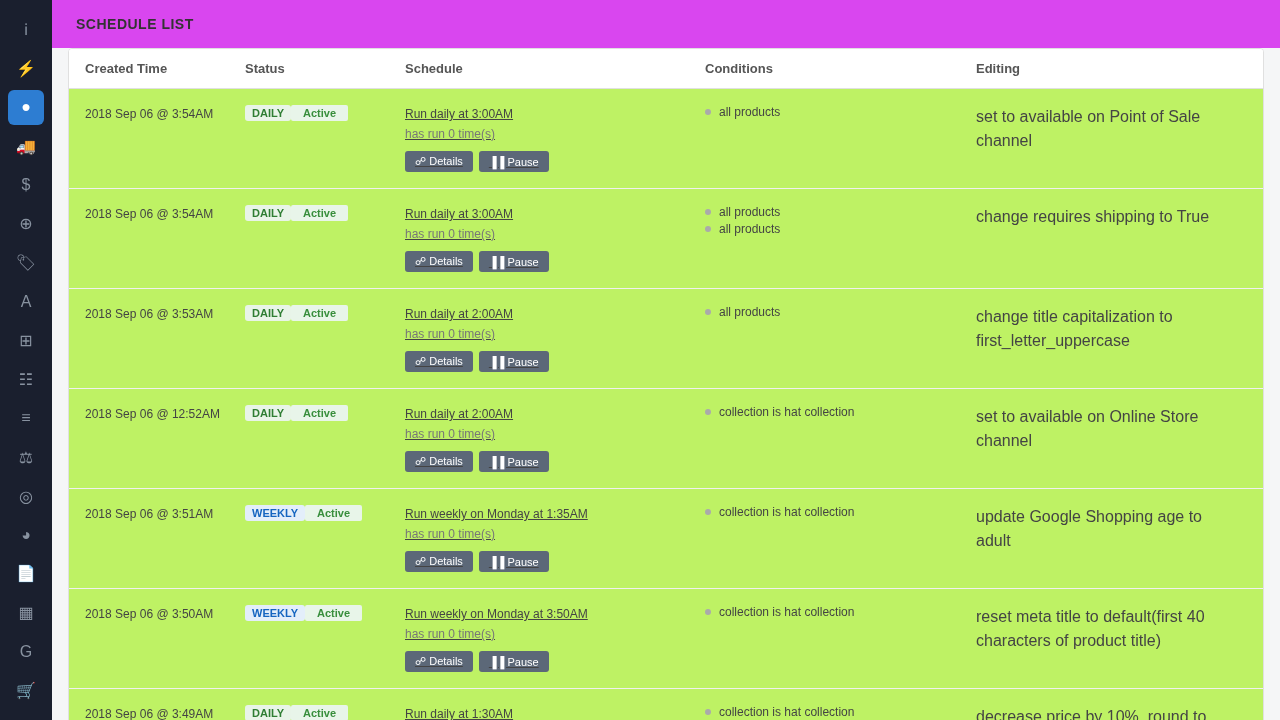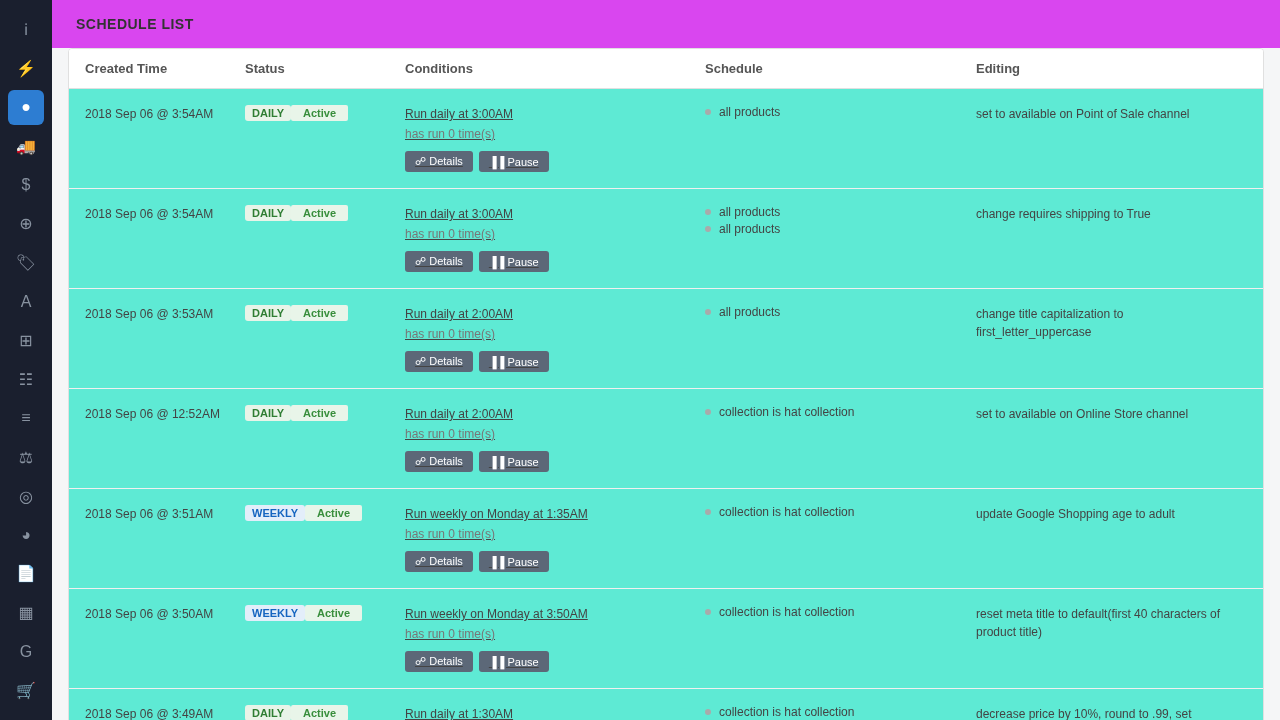--- a/index.html
+++ b/index.html
@@ -79,21 +79,21 @@
       font-weight: 600;
       color: #555;
     }
 
     .table-row {
       display: grid;
       grid-template-columns: 160px 160px 300px 1fr 1fr;
       padding: 16px;
       border-bottom: 1px solid #f0f0f0;
       align-items: start;
-      background: #5eead4;
+      background: #bef264;
     }
     .table-row:last-child {
       border-bottom: none;
     }
 
     .cell {
       font-size: 13px;
       color: #333;
       padding-right: 12px;
     }
@@ -186,21 +186,21 @@
     }
     .condition-dot {
       width: 6px;
       height: 6px;
       border-radius: 50%;
       background: #aaa;
       flex-shrink: 0;
     }
 
     .editing-cell {
-      font-size: 12px;
+      font-size: 16px;
       color: #444;
       line-height: 1.5;
     }
   </style>
 </head>
 <body>
 
 <nav class="sidebar">
   <div class="sidebar-icon">ℹ</div>
   <div class="sidebar-icon">⚡</div>
@@ -226,22 +226,22 @@
   <header class="page-header">
     <h1 class="page-title">SCHEDULE LIST</h1>
   </header>
 
   <div class="content-area">
     <div class="table-container">
 
       <div class="table-header">
         <div class="th">Created Time</div>
         <div class="th">Status</div>
+        <div class="th">Schedule</div>
         <div class="th">Conditions</div>
-        <div class="th">Schedule</div>
         <div class="th">Editing</div>
       </div>
 
       <div id="table-body">
           <div class="table-row">
             <div class="cell created-time">2018 Sep 06 @
 3:54AM</div>
             <div class="cell">
               <div class="badges">
                 <span class="badge-daily">DAILY</span>

